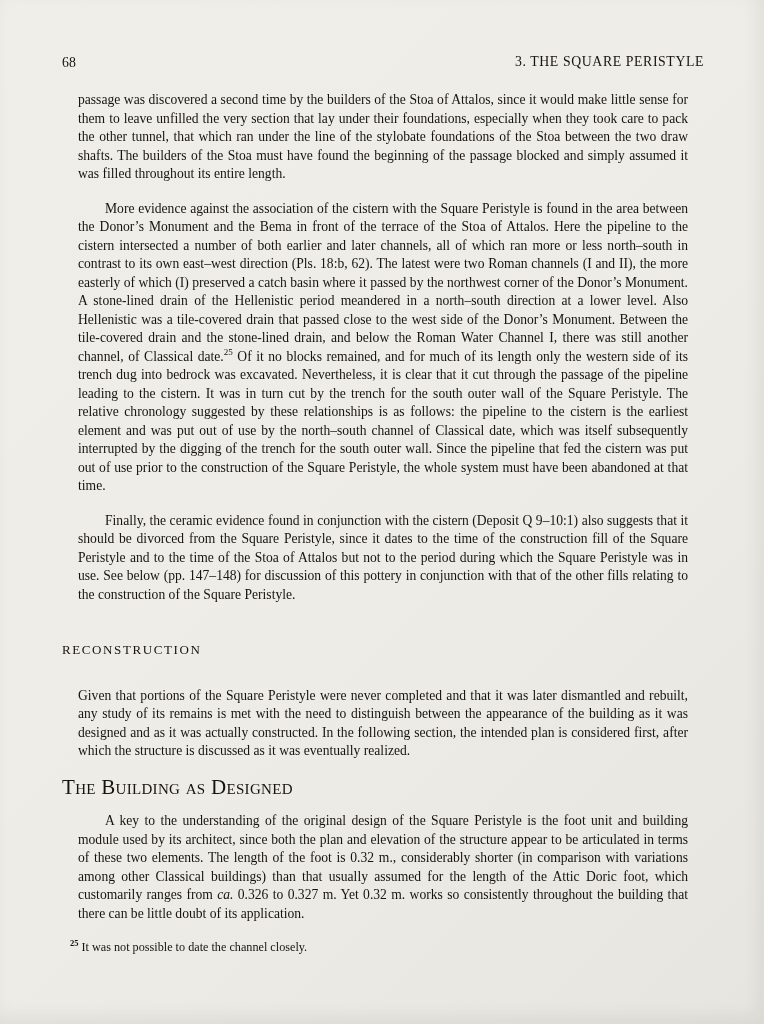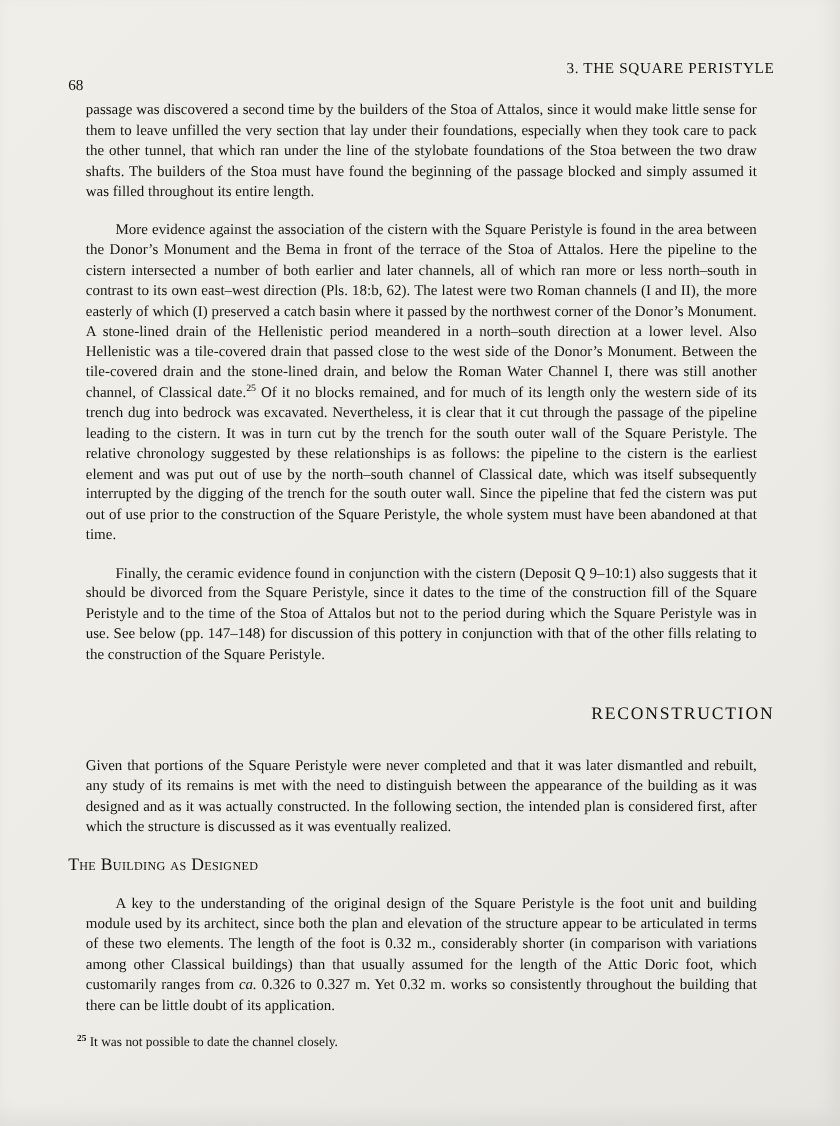--- a/index.html
+++ b/index.html
@@ -22,50 +22,50 @@
   }
   .running-head {
     position: relative;
     height: 18px;
     font-size: 13.8px;
     margin-bottom: 19px;
   }
   .page-num {
     position: absolute;
     left: 0;
-    top: 16px;
+    top: 1px;
   }
   .head-title {
     display: block;
     text-align: right;
     letter-spacing: 0.6px;
   }
   .body-text {
     font-size: 13.6px;
     line-height: 18.5px;
     text-align: justify;
   }
   p.para { margin: 16px; }
   p.indent { text-indent: 27px; }
   sup.fn-ref {
     font-size: 9px;
     line-height: 0;
     vertical-align: super;
   }
   .section-heading {
-    font-size: 16px;
+    font-size: 13px;
     font-weight: 400;
     letter-spacing: 1.6px;
-    text-align: right;
+    text-align: left;
     margin: 37px 0 27px 0;
   }
   .subsection-heading {
     font-variant: small-caps;
     font-weight: 400;
-    font-size: 16px;
+    font-size: 21px;
     letter-spacing: 0.3px;
     margin: 17px 0 0 0;
     text-align: left;
   }
   .sub-subheading {
     font-style: italic;
     font-weight: 400;
     font-size: 13.8px;
     margin: 7px 0 2px 0;
     text-align: left;

